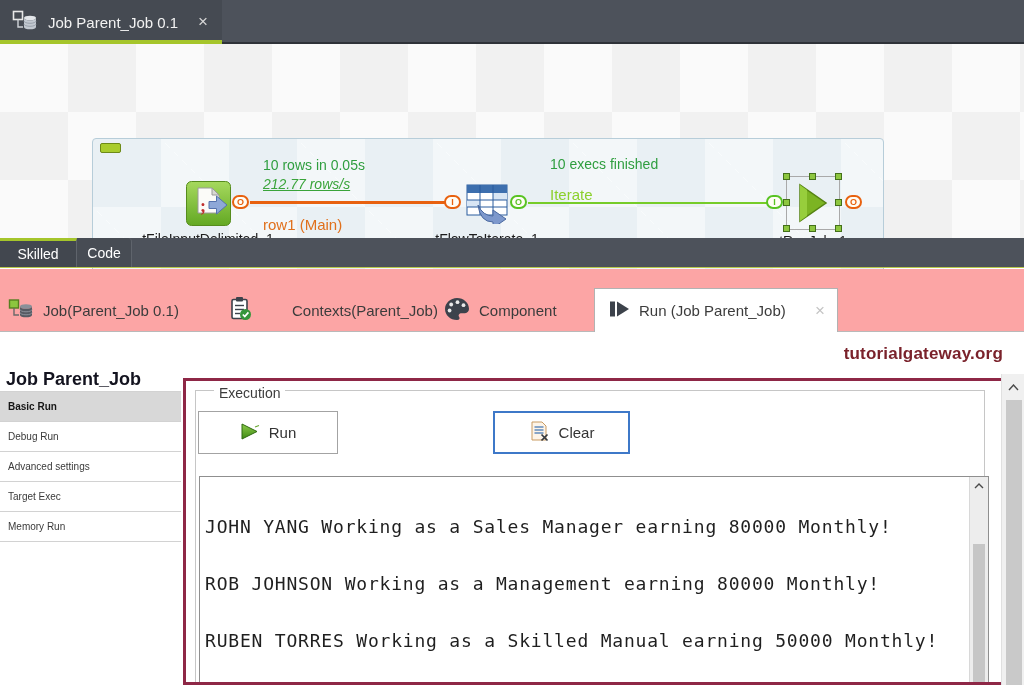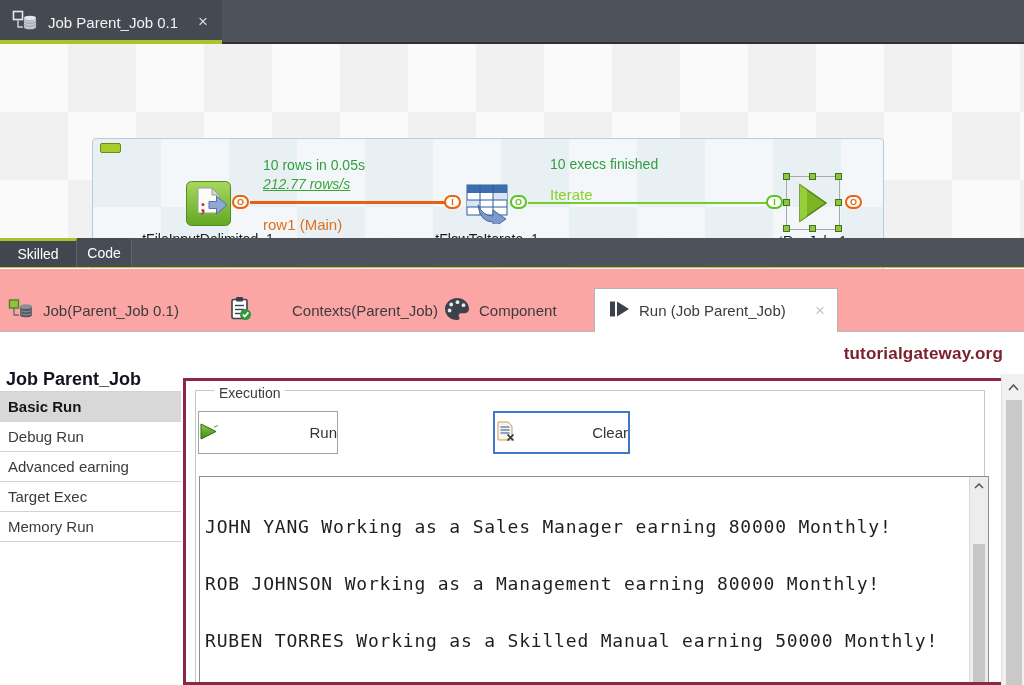--- a/index.html
+++ b/index.html
@@ -59,28 +59,28 @@
   .vtab-active { background:#ffffff; border:1px solid #b2b2b2; border-bottom:none; padding-left:14px; }
   .vtab-close { color:#c4c4c4; font-size:17px; margin-left:auto; margin-right:12px; }
 
   
   .title-row { position:absolute; left:0; top:333px; width:1024px; height:42px; background:#fff; }
   .job-title { position:absolute; left:6px; top:8px; font-size:18px; font-weight:bold; color:#13131f;margin-top:28px; }
   .brand { position:absolute; right:21px; top:11px; font-size:17px; font-weight:800; color:#7a222b; letter-spacing:.2px; }
 
   
   .sidebar { position:absolute; left:0; top:391px; width:181px; border-top:1px solid #d2d2d2; background:#fff; }
-  .side-item { height:30px; display:flex; align-items:center; padding-left:8px; font-size:15px; color:#3a3a3a; border-bottom:1px solid #d2d2d2; cursor:default; }
+  .side-item { height:30px; display:flex; align-items:center; padding-left:8px; font-size:10px; color:#3a3a3a; border-bottom:1px solid #d2d2d2; cursor:default; }
   .side-item.active { background:#d8d8d8; font-weight:bold; color:#161616; }
 
   .exec-box { position:absolute; left:183px; top:378px; width:857px; height:307px; border:3px solid #8e2746; background:#fff; overflow:hidden; }
   .exec-group { position:absolute; left:9px; top:9px; width:790px; height:420px; border:1px solid #c6c6c6; }
   .exec-legend { position:absolute; left:18px; top:2px; transform:translateY(-50%); background:#fff; padding:0 5px; font-size:14px; color:#3c3c3c; }
 
-  .exec-btn { position:absolute; height:43px; background:#fff; border:1px solid #a3a3a3; display:flex; align-items:center; justify-content:space-between; gap:9px; font-size:15px; color:#333; cursor:default; }
+  .exec-btn { position:absolute; height:43px; background:#fff; border:1px solid #a3a3a3; display:flex; align-items:center; justify-content:center; gap:9px; font-size:15px; color:#333; cursor:default; }
   .btn-run   { left:12px;  top:30px; width:140px; }
   .btn-kill  { left:161px; top:30px; width:137px; color:#b3b3b3; border-color:#c9c9c9; }
   .btn-clear { left:307px; top:30px; width:137px; border:2px solid #3e78c8; }
 
   .console { position:absolute; left:13px; top:95px; width:790px; height:220px; border:1px solid #8f8f8f; background:#fff;
     font-family:"DejaVu Sans Mono", monospace; font-size:18px; line-height:19px; letter-spacing:.8px; color:#1f1f1f;
     padding:2px 26px 0 5px; overflow:hidden; white-space:pre; }
   .console-line { height:19px; }
 
   .v-scroll { position:absolute; top:0; right:0; bottom:0; width:19px; background:#ededed; border-left:1px solid #d8d8d8; }
@@ -243,21 +243,21 @@
   </div>
 
   <div class="title-row">
     <div class="job-title">Job Parent_Job</div>
     <div class="brand">tutorialgateway.org</div>
   </div>
 
   <div class="sidebar">
     <div class="side-item active">Basic Run</div>
     <div class="side-item">Debug Run</div>
-    <div class="side-item">Advanced earning</div>
+    <div class="side-item">Advanced settings</div>
     <div class="side-item">Target Exec</div>
     <div class="side-item">Memory Run</div>
   </div>
 
   <div class="exec-box">
     <div class="exec-group">
       <div class="exec-legend">Execution</div>
     </div>
 
     <div class="exec-btn btn-run">

